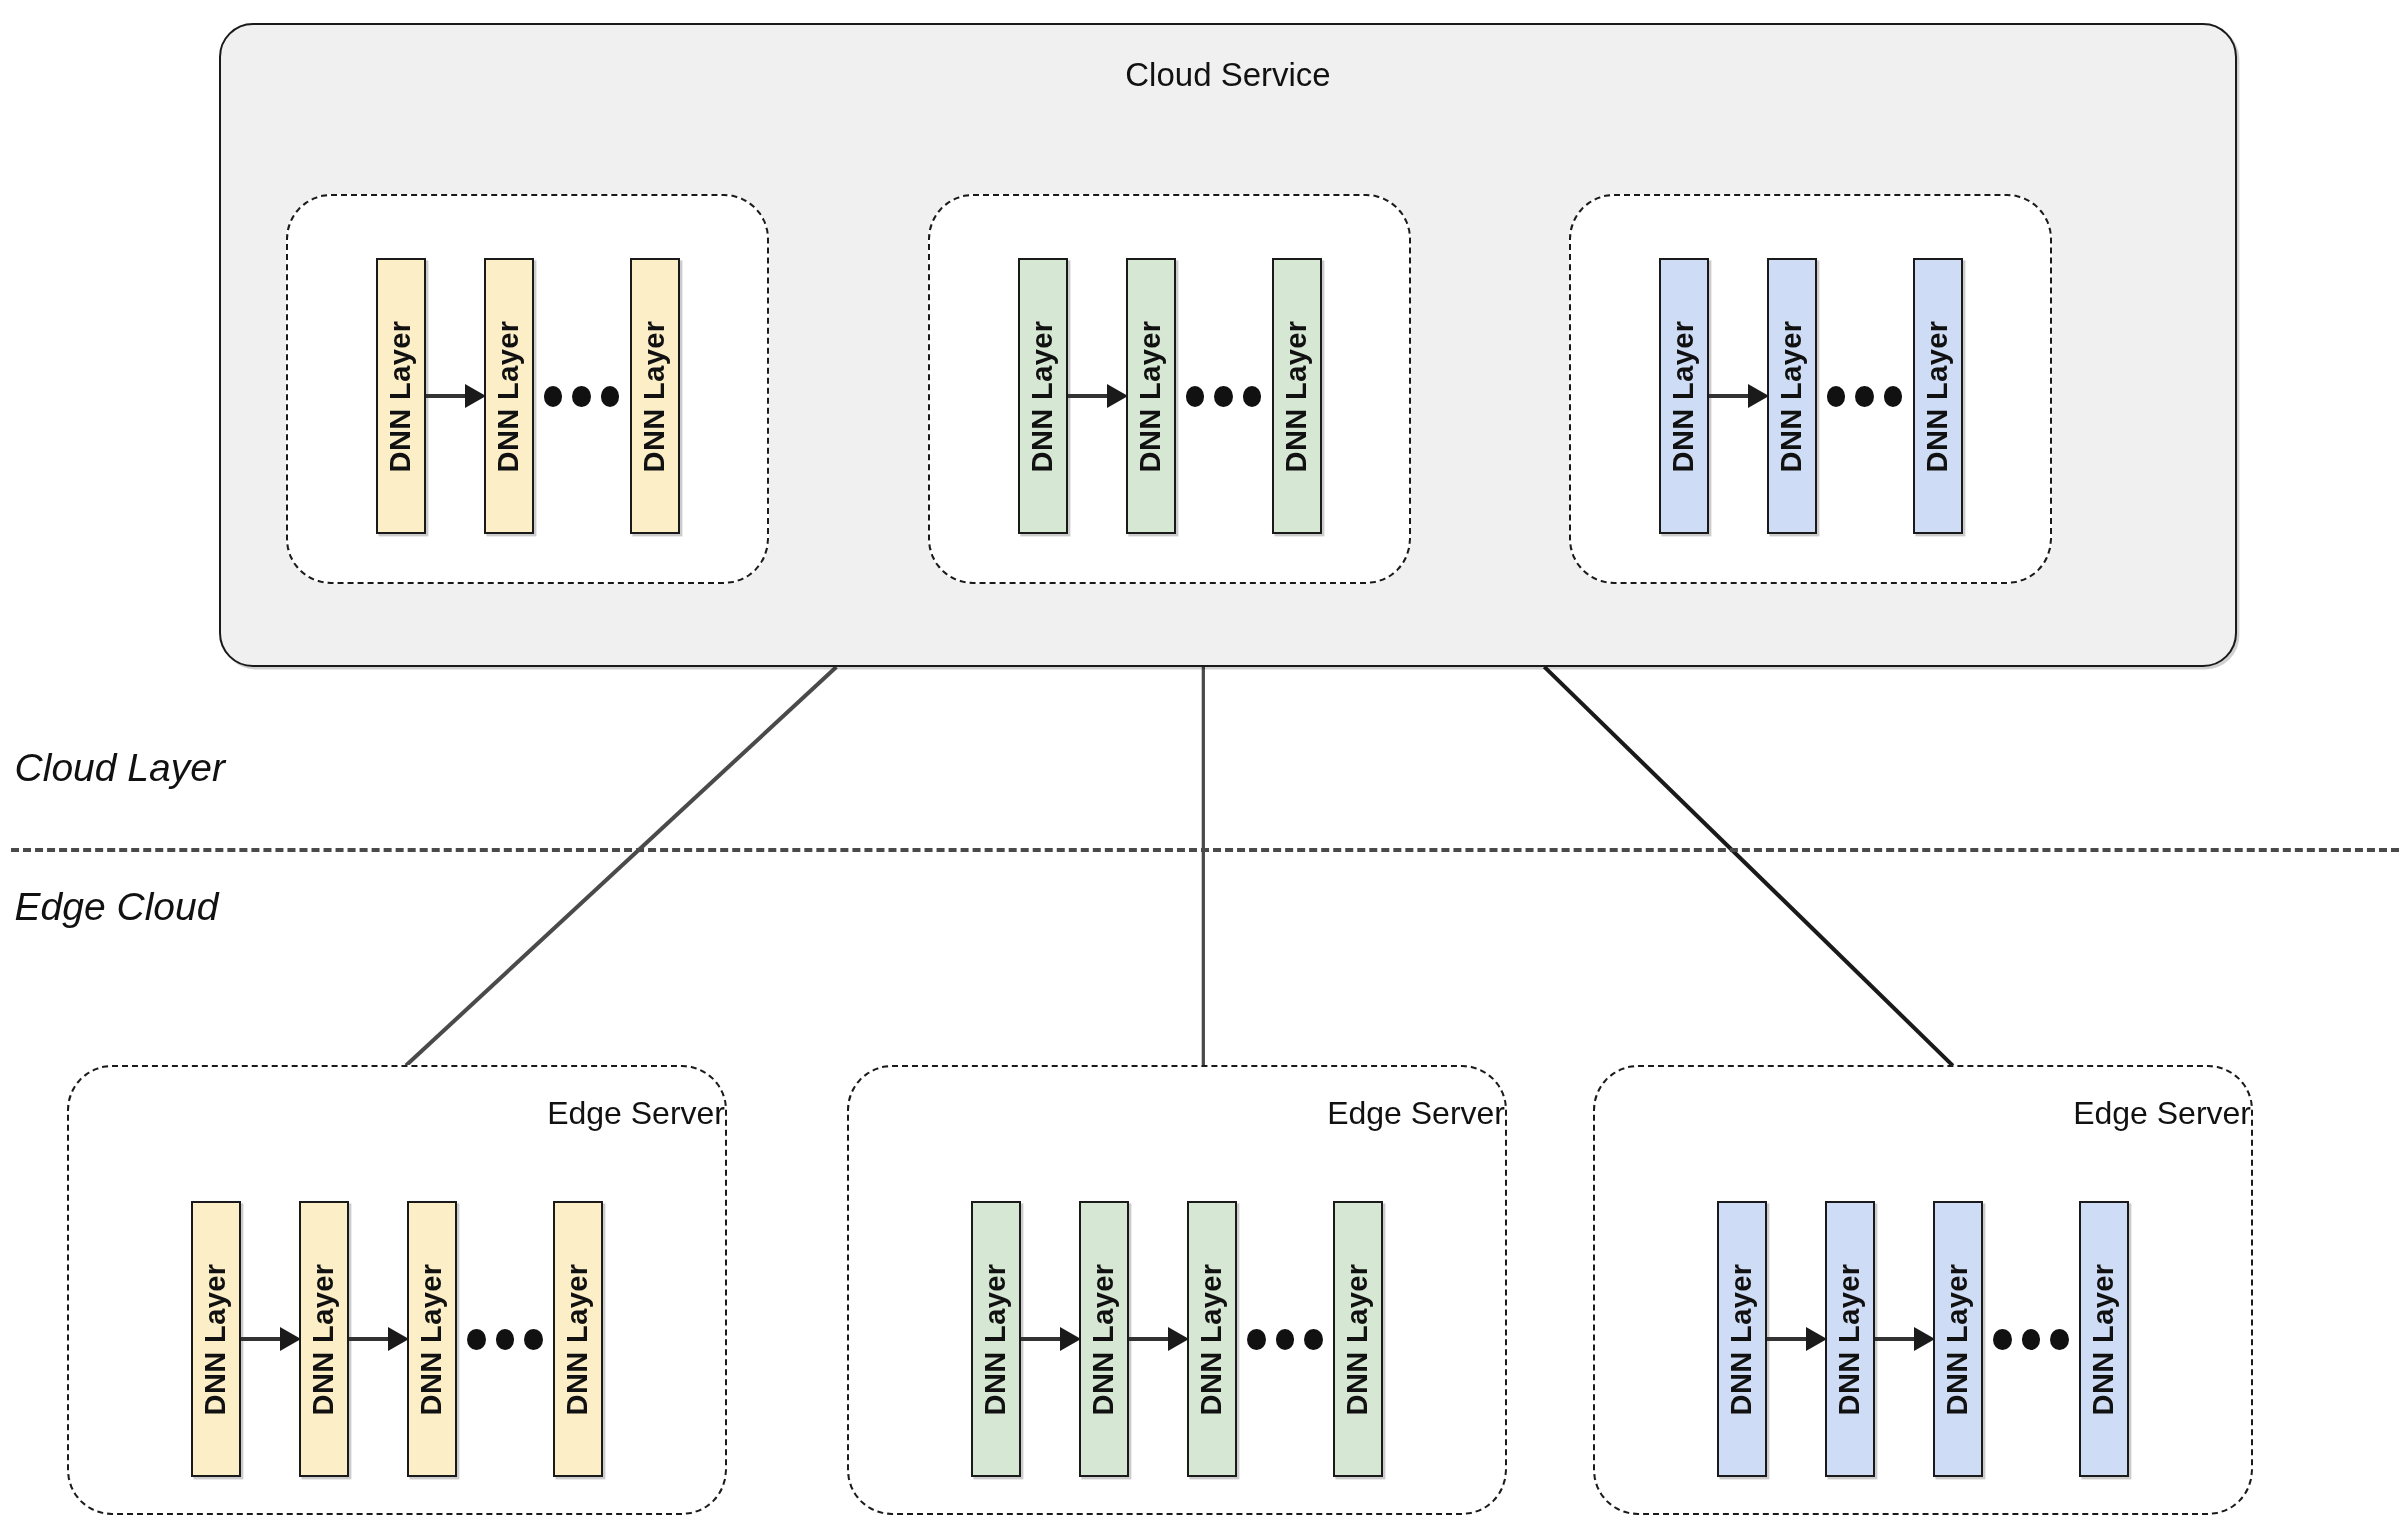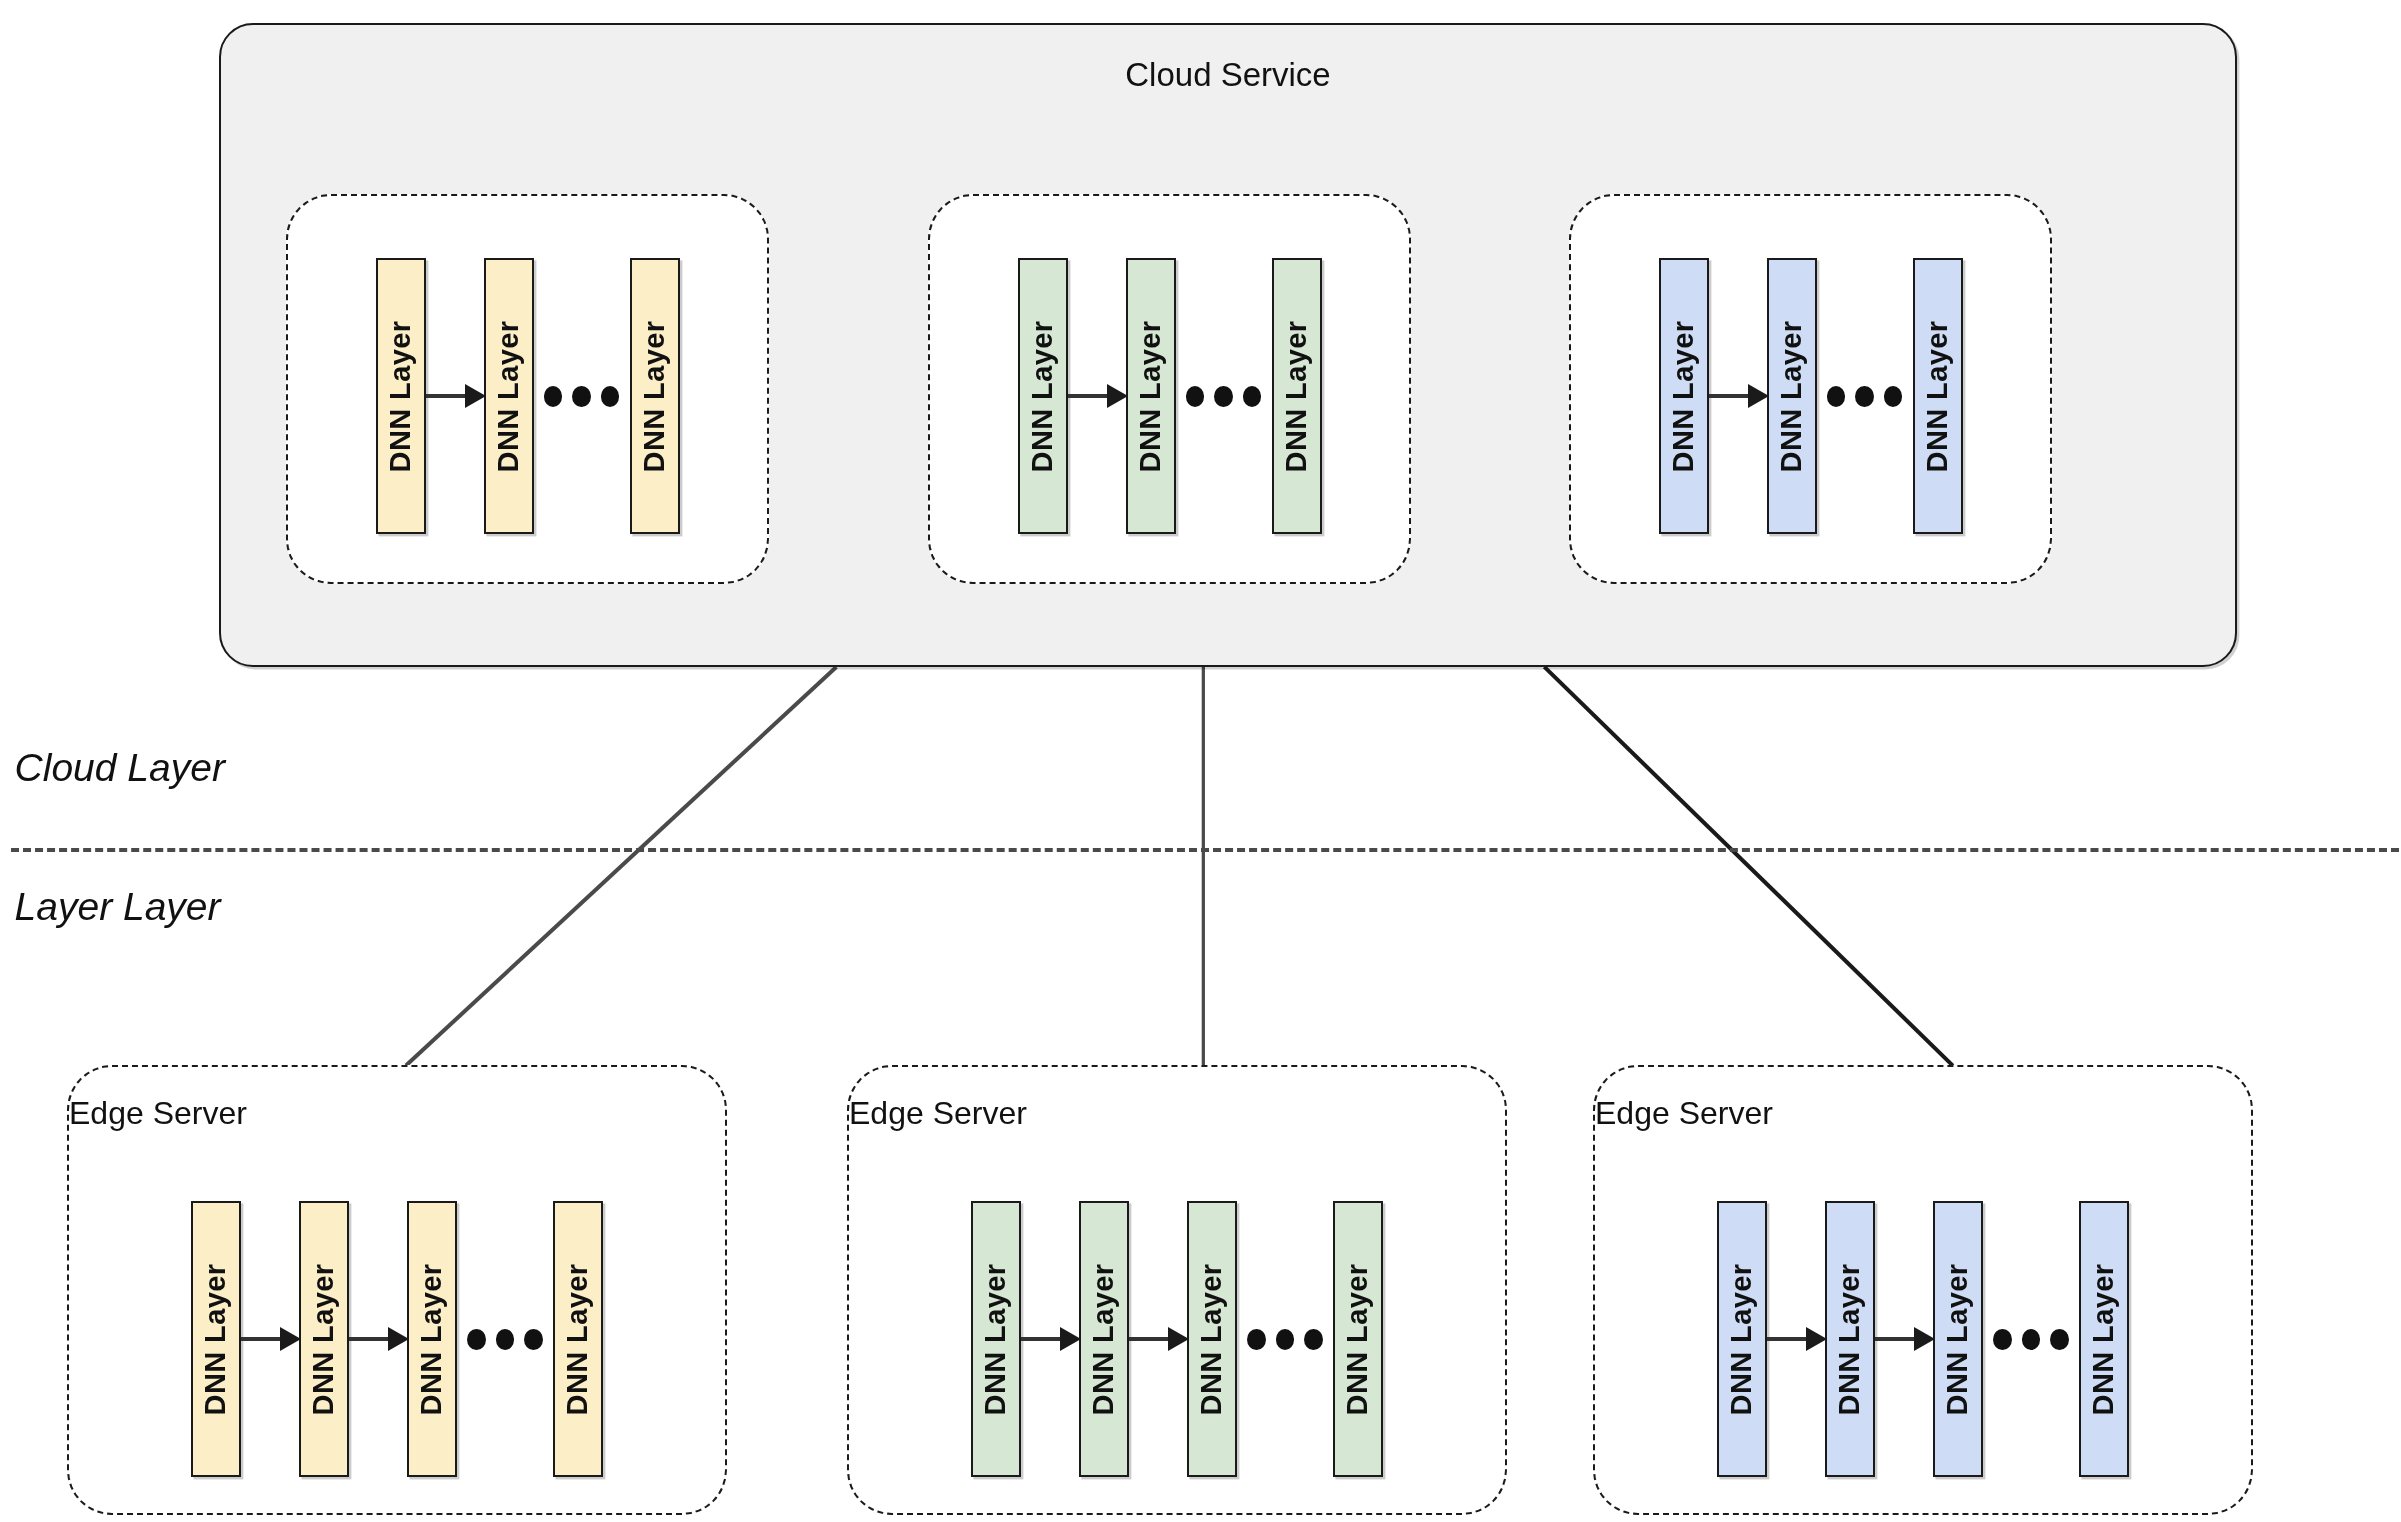--- a/index.html
+++ b/index.html
@@ -65,21 +65,21 @@
     border: 2.4px dashed #1a1a1a;
     border-radius: 45px;
   }
   .edge-server.e1 { left: 67px; }
   .edge-server.e2 { left: 847px; }
   .edge-server.e3 { left: 1593px; }
   .edge-title {
     position: absolute;
     left: 0; right: 0;
     top: 28px;
-    text-align: left;
+    text-align: right;
     font-size: 32px;
     color: #111111;
     white-space: nowrap;
   }
 
   
   .layer-row {
     position: absolute;
     display: flex;
     flex-direction: row;
@@ -274,21 +274,21 @@
         </div>
         <div class="dnn-layer blue">
           <span class="lbl">DNN Layer</span>
         </div>
       </div>
     </div>
   </div>
 
   <div class="layer-caption" id="cloud-layer-caption">Cloud Layer</div>
   <div class="divider"></div>
-  <div class="layer-caption" id="edge-layer-caption">Layer Layer</div>
+  <div class="layer-caption" id="edge-layer-caption">Edge Cloud</div>
 
   <div class="edge-server e1">
     <div class="edge-title">Edge Server</div>
     <div class="layer-row edge-row">
       <div class="dnn-layer yellow">
         <span class="lbl">DNN Layer</span>
       </div>
       <div class="arrow">
         <span class="shaft"></span>
         <span class="head"></span>

